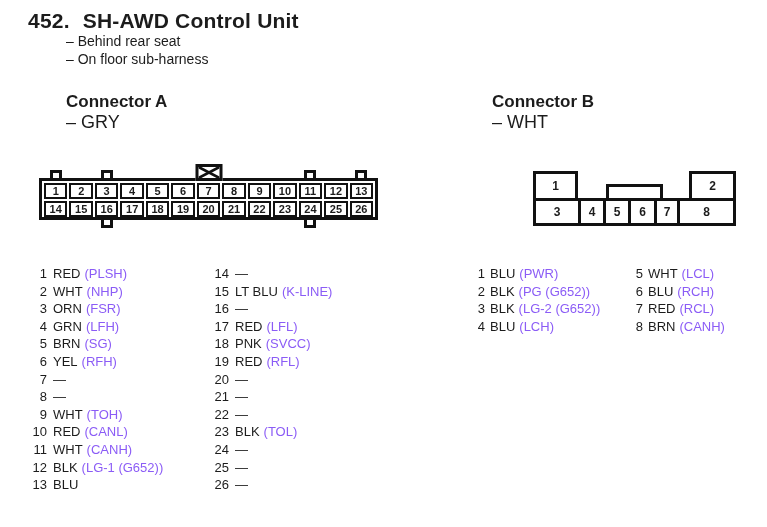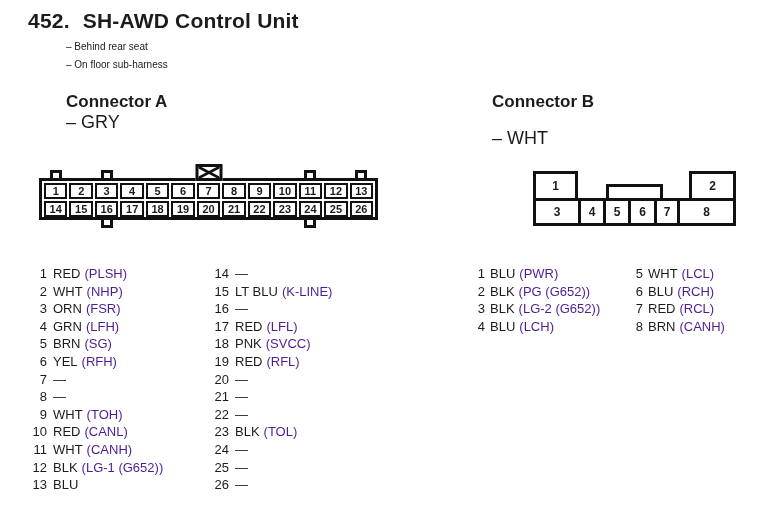--- a/index.html
+++ b/index.html
@@ -4,27 +4,27 @@
 <style>
   html,body{margin:0;padding:0;}
   body{
     width:767px;height:527px;position:relative;background:#ffffff;
     font-family:"Liberation Sans","DejaVu Sans",sans-serif;
     color:#1c1c1c;overflow:hidden;
   }
   
   .title-row{position:absolute;left:28px;top:9px;display:flex;gap:13px;
     font-size:21px;font-weight:bold;letter-spacing:0.2px;}
-  .notes{position:absolute;left:66px;top:38px;font-size:10px;line-height:18px;}
+  .notes{position:absolute;left:66px;top:32px;font-size:14px;line-height:18px;}
   .conn-header{position:absolute;font-size:17px;font-weight:bold;}
   .conn-colornote{position:absolute;font-size:18px;}
   #conn-a-header{left:66px;top:92px;}
   #conn-a-colornote{left:66px;top:112px;}
   #conn-b-header{left:492px;top:92px;}
-  #conn-b-colornote{left:492px;top:128px;}
+  #conn-b-colornote{left:492px;top:112px;}
 
   
   .connA{position:absolute;left:39px;top:164px;width:339px;height:66px;}
   .connA .body{position:absolute;left:0;top:14px;width:339px;height:42px;
     border:3px solid #111;background:#fff;box-sizing:border-box;
     padding:2px;display:flex;flex-direction:column;gap:2px;}
   .connA .prow{flex:1;display:flex;gap:2px;}
   .pinbox{flex:1;border:2px solid #111;background:#fff;display:flex;
     align-items:center;justify-content:center;font-size:11px;font-weight:bold;}
   .tab-top{position:absolute;top:6px;width:12px;height:8px;background:#fff;
@@ -47,21 +47,21 @@
     border:3px solid #111;background:#fff;box-sizing:border-box;display:flex;z-index:0;}
   .connB .bcell{display:flex;align-items:center;justify-content:center;
     font-size:12px;font-weight:bold;border-left:3px solid #111;box-sizing:border-box;}
   .connB .bcell:first-child{border-left:none;}
 
   
   .pinlist{position:absolute;font-size:13px;}
   .pinrow{height:17.6px;line-height:17.6px;white-space:nowrap;display:flex;}
   .pnum{display:inline-block;text-align:right;flex:0 0 auto;}
   .pwire{margin-left:6px;}
-  .psig{margin-left:4px;color:#4c1d95;}
+  .psig{margin-left:4px;color:#8b5cf6;}
   .wrap2{padding-left:23px;}
   .wrap2 .psig{margin-left:0;}
   #list-a1{left:30px;top:265px;}
   #list-a1 .pnum{width:17px;}
   #list-a2{left:205px;top:265px;}
   #list-a2 .pnum{width:24px;}
   #list-b1{left:474px;top:265px;}
   #list-b1 .pnum{width:11px;}
   #list-b1 .pwire{margin-left:5px;}
   #list-b2{left:632px;top:265px;}

